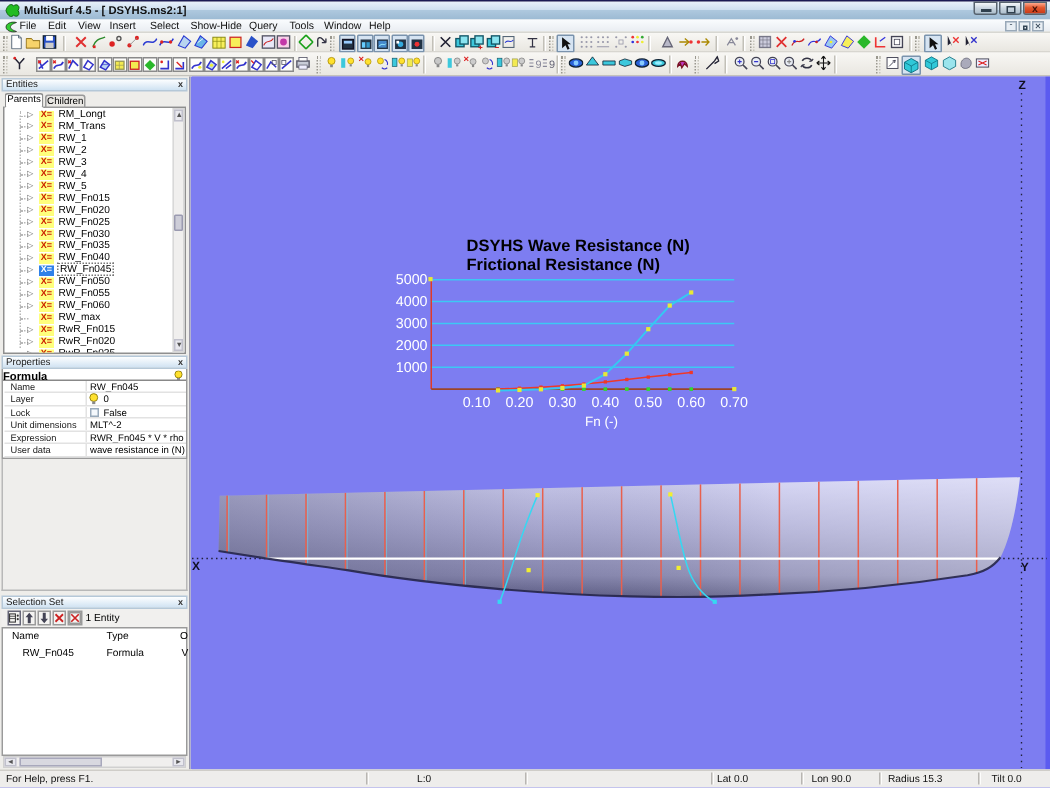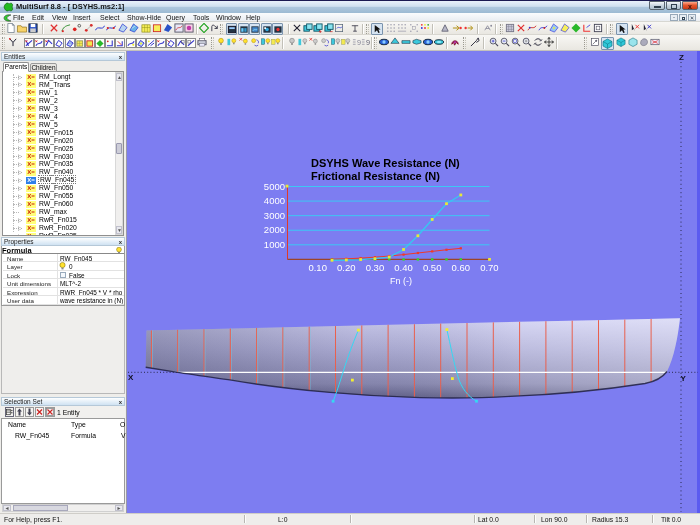--- a/index.html
+++ b/index.html
@@ -53,21 +53,21 @@
 .ssep { position:absolute; top:515px; height:8px; width:1px; background:#b8b6b2; box-shadow:1px 0 0 #fdfdfc; }
 .sfield { position:absolute; top:515.5px; font-size:6.8px; color:#111; }
 </style>
 </head>
 <body>
 
 <div id="titlebar" class="abs"></div>
 <svg class="abs" style="left:3px;top:2px" width="11" height="10" viewBox="0 0 11 10">
     <path d="M1,5 C2,1 5,0 6,2 C8,0 11,2 9,5 C11,8 8,10 6,8 C5,10 2,9 1,5 Z" fill="#22bb22" stroke="#0a5a0a" stroke-width="0.6"></path>
   </svg>
-<div id="titletext" class="abs">MultiSurf 8.8 - [ DSYHS.ms2:1]</div>
+<div id="titletext" class="abs">MultiSurf 4.5 - [ DSYHS.ms2:1]</div>
 <div class="abs wbtn" style="left:649px;width:16px;background:linear-gradient(#f5f8fa,#c8d4df 50%,#aebfcc)">
     <span style="position:absolute;left:4px;top:4px;width:7px;height:2px;background:#30404e"></span>
   </div>
 <div class="abs wbtn" style="left:666px;width:15px;background:linear-gradient(#f5f8fa,#c8d4df 50%,#aebfcc)">
     <span style="position:absolute;left:4px;top:2px;width:6px;height:5px;border:1px solid #30404e"></span>
   </div>
 <div class="abs wbtn" style="left:682px;width:16px;background:linear-gradient(#ffa98e,#e4572e 45%,#c93a17)">
     <span style="position:absolute;left:5px;top:1.5px;color:#401008;font-size:7px;font-weight:bold;line-height:6px">x</span>
   </div>
 

